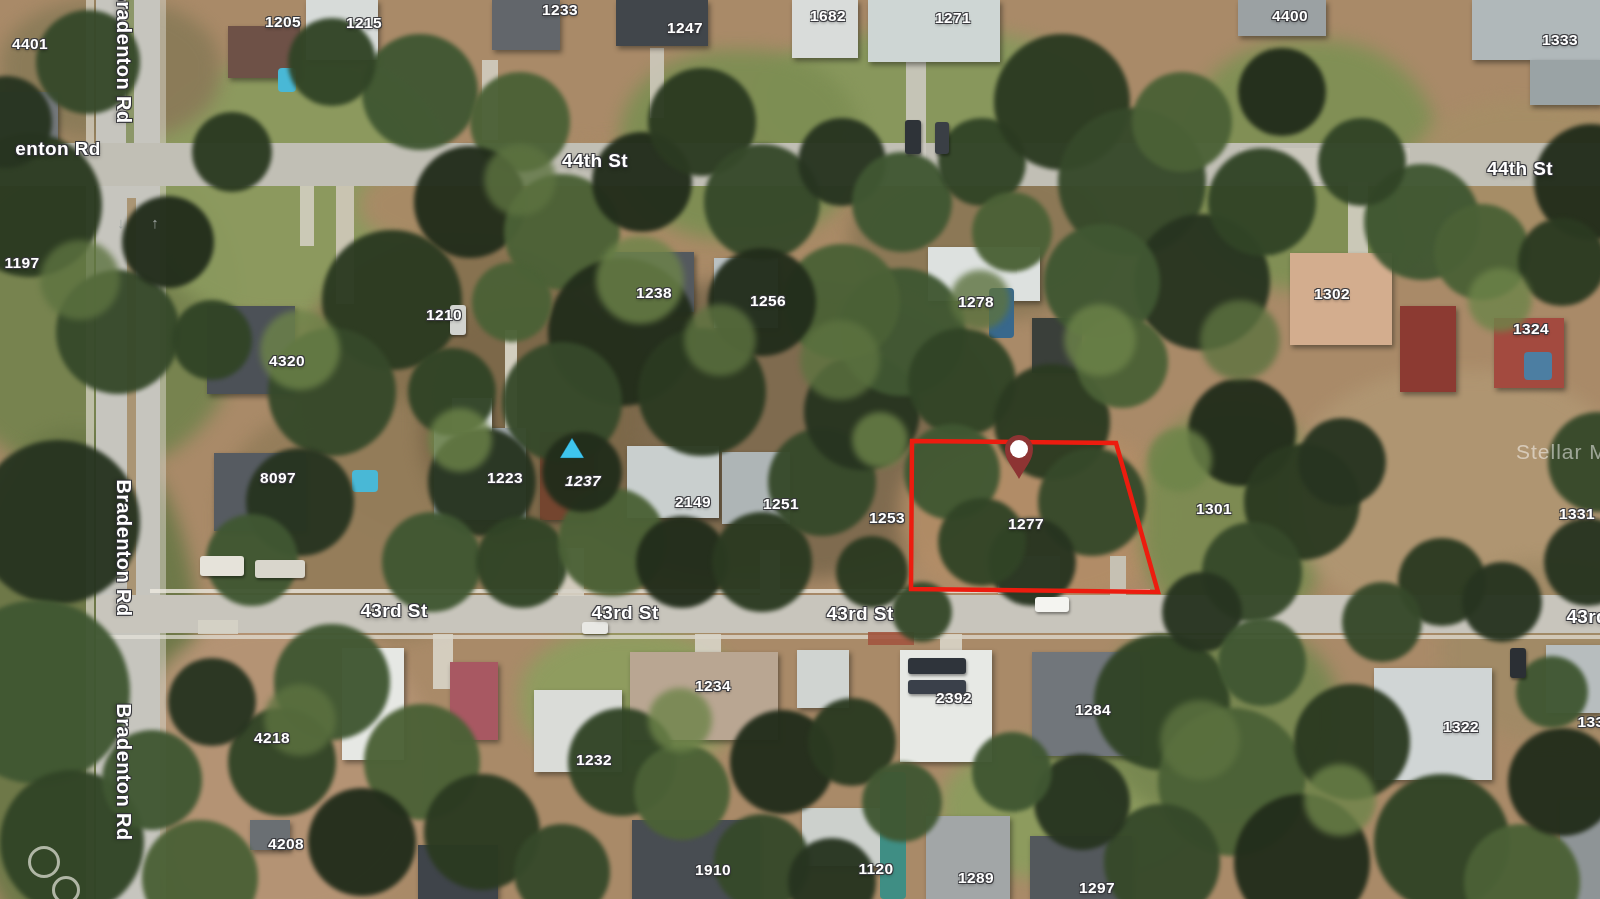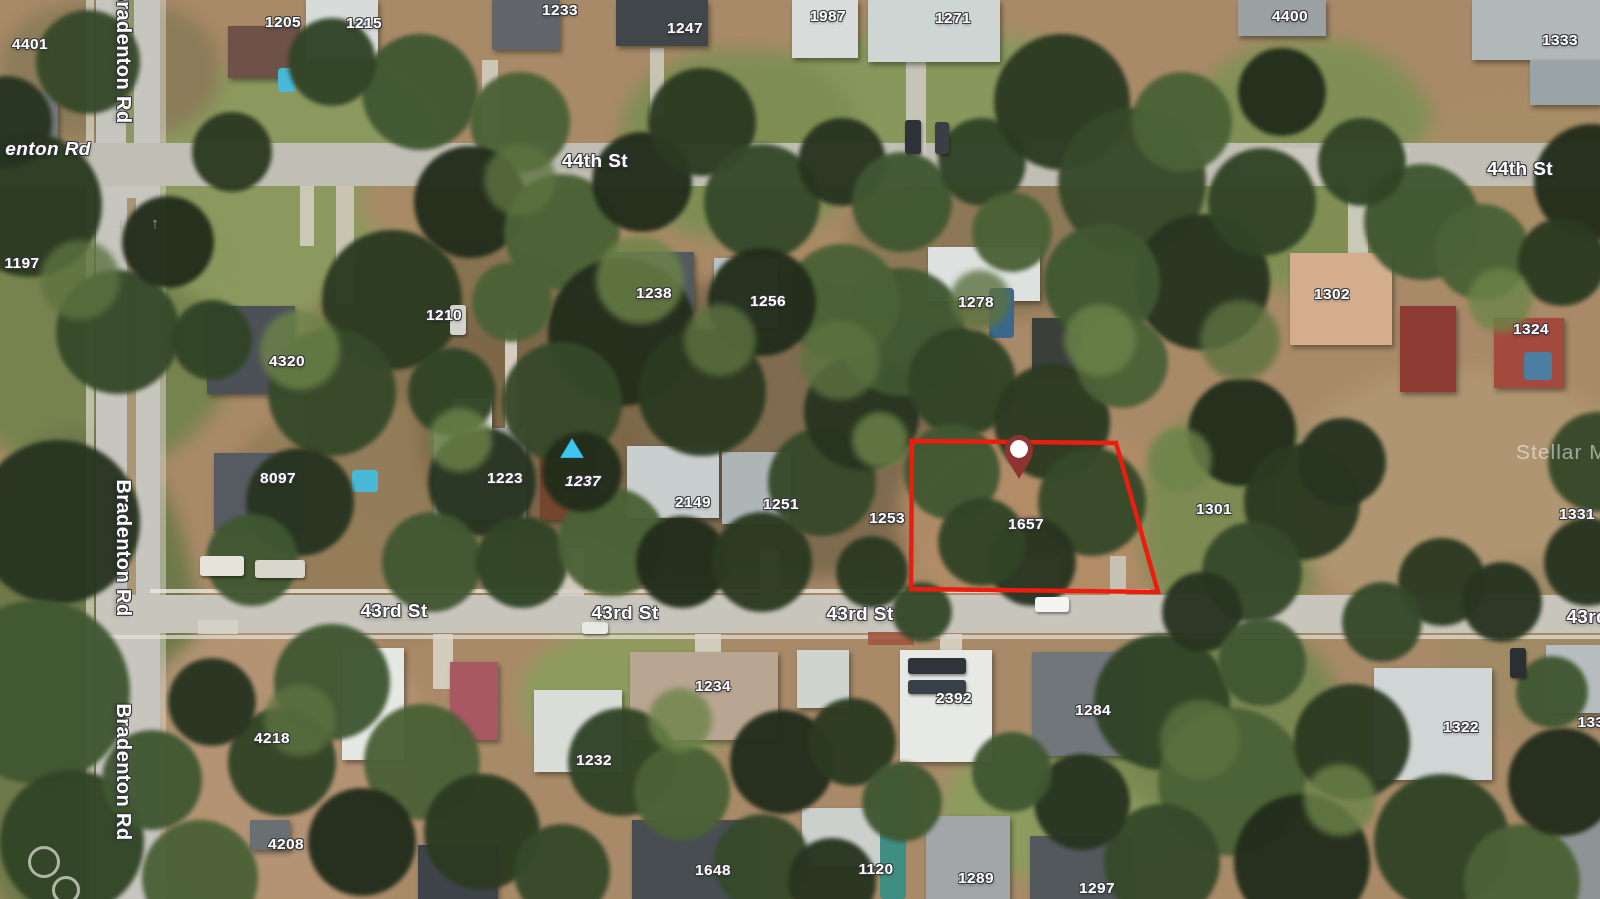--- a/index.html
+++ b/index.html
@@ -273,56 +273,56 @@
       <div class="arrow" style="left: 155px; top: 222px;">↑</div>
       <div class="ring" style="left: 28px; top: 846px; width: 26px; height: 26px;"></div>
       <div class="ring" style="left: 52px; top: 876px; width: 22px; height: 22px;"></div>
     </div>
   <div class="layer" id="label-layer">
       <div class="hn" style="left: 30px; top: 44px;">4401</div>
       <div class="hn" style="left: 283px; top: 22px;">1205</div>
       <div class="hn" style="left: 364px; top: 23px;">1215</div>
       <div class="hn" style="left: 560px; top: 10px;">1233</div>
       <div class="hn" style="left: 685px; top: 28px;">1247</div>
-      <div class="hn" style="left: 828px; top: 16px;">1987</div>
+      <div class="hn" style="left: 828px; top: 16px;">1682</div>
       <div class="hn" style="left: 953px; top: 18px;">1271</div>
       <div class="hn" style="left: 1290px; top: 16px;">4400</div>
       <div class="hn" style="left: 1560px; top: 40px;">1333</div>
       <div class="hn" style="left: 22px; top: 263px;">1197</div>
       <div class="hn" style="left: 444px; top: 315px;">1210</div>
       <div class="hn" style="left: 654px; top: 293px;">1238</div>
       <div class="hn" style="left: 768px; top: 301px;">1256</div>
       <div class="hn" style="left: 976px; top: 302px;">1278</div>
       <div class="hn" style="left: 1332px; top: 294px;">1302</div>
       <div class="hn" style="left: 1531px; top: 329px;">1324</div>
       <div class="hn" style="left: 287px; top: 361px;">4320</div>
       <div class="hn" style="left: 278px; top: 478px;">8097</div>
       <div class="hn" style="left: 505px; top: 478px;">1223</div>
       <div class="hn" style="left: 583px; top: 481px; font-style: italic;">1237</div>
       <div class="hn" style="left: 693px; top: 502px;">2149</div>
       <div class="hn" style="left: 781px; top: 504px;">1251</div>
       <div class="hn" style="left: 887px; top: 518px;">1253</div>
-      <div class="hn" style="left: 1026px; top: 524px;">1657</div>
+      <div class="hn" style="left: 1026px; top: 524px;">1277</div>
       <div class="hn" style="left: 1214px; top: 509px;">1301</div>
       <div class="hn" style="left: 1577px; top: 514px;">1331</div>
       <div class="hn" style="left: 272px; top: 738px;">4218</div>
       <div class="hn" style="left: 713px; top: 686px;">1234</div>
       <div class="hn" style="left: 954px; top: 698px;">2392</div>
       <div class="hn" style="left: 1093px; top: 710px;">1284</div>
       <div class="hn" style="left: 1461px; top: 727px;">1322</div>
       <div class="hn" style="left: 1591px; top: 722px;">133</div>
       <div class="hn" style="left: 594px; top: 760px;">1232</div>
       <div class="hn" style="left: 286px; top: 844px;">4208</div>
-      <div class="hn" style="left: 713px; top: 870px;">1648</div>
+      <div class="hn" style="left: 713px; top: 870px;">1910</div>
       <div class="hn" style="left: 876px; top: 869px;">1120</div>
       <div class="hn" style="left: 976px; top: 878px;">1289</div>
       <div class="hn" style="left: 1097px; top: 888px;">1297</div>
       <div class="st" style="left: 595px; top: 161px;">44th St</div>
       <div class="st" style="left: 1520px; top: 169px;">44th St</div>
-      <div class="st" style="left: 48px; top: 149px; font-style: italic;">enton Rd</div>
+      <div class="st" style="left: 58px; top: 149px;">enton Rd</div>
       <div class="st" style="left: 394px; top: 611px;">43rd St</div>
       <div class="st" style="left: 625px; top: 613px;">43rd St</div>
       <div class="st" style="left: 860px; top: 614px;">43rd St</div>
       <div class="st" style="left: 1600px; top: 617px;">43rd St</div>
       <div class="st vert" style="left: 123px; top: 55px;">Bradenton Rd</div>
       <div class="st vert" style="left: 123px; top: 548px;">Bradenton Rd</div>
       <div class="st vert" style="left: 123px; top: 772px;">Bradenton Rd</div>
     </div>
   <svg class="overlay" id="parcel-svg" width="1600" height="899">
       <polygon points="912,441 1116,443 1158,592 911,589" fill="none" stroke="#ec1c0f" stroke-width="4.5"></polygon>

